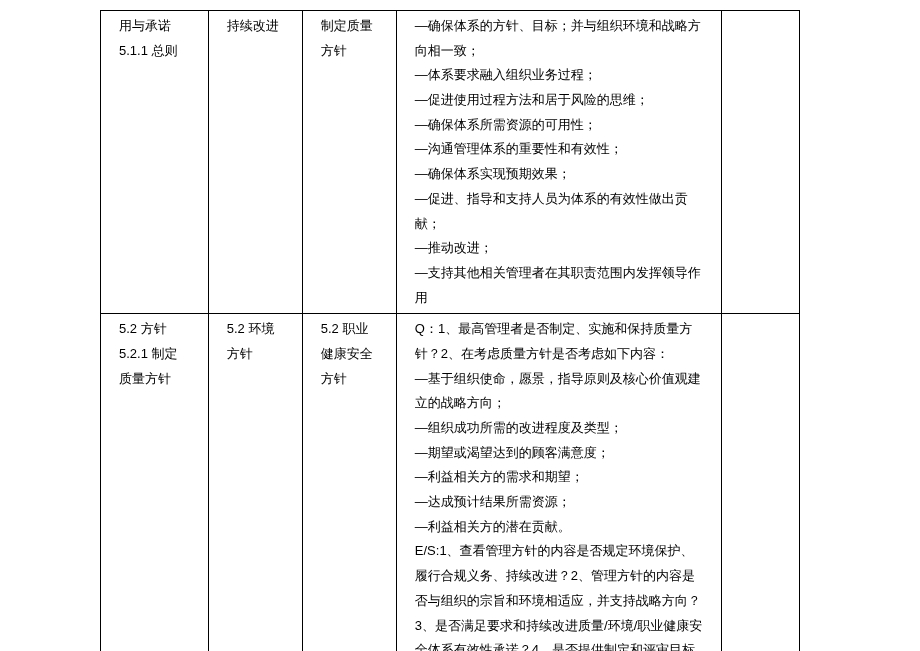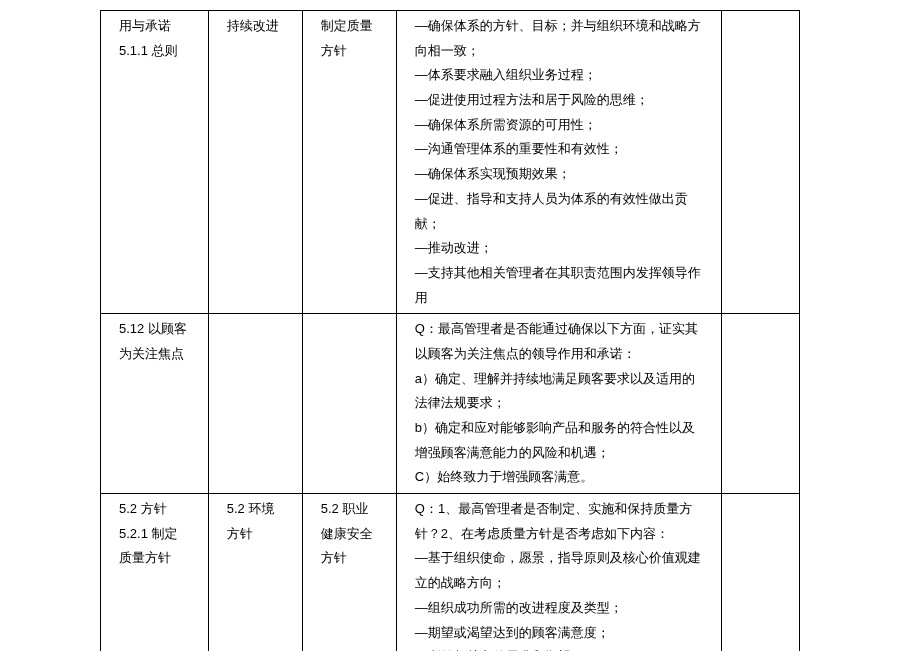--- a/index.html
+++ b/index.html
@@ -34,27 +34,20 @@
 <table>
   <tbody>
       <tr>
     <td class="col1">用与承诺<br>5.1.1 总则</td>
     <td class="col2">持续改进</td>
     <td class="col3">制定质量方针</td>
     <td class="col4">—确保体系的方针、目标；并与组织环境和战略方向相一致；<br>—体系要求融入组织业务过程；<br>—促进使用过程方法和居于风险的思维；<br>—确保体系所需资源的可用性；<br>—沟通管理体系的重要性和有效性；<br>—确保体系实现预期效果；<br>—促进、指导和支持人员为体系的有效性做出贡献；<br>—推动改进；<br>—支持其他相关管理者在其职责范围内发挥领导作用</td>
     <td class="col5"></td>
   </tr>
   <tr>
-    <td class="col1">5.12 以顾客为关注焦点</td>
-    <td class="col2"></td>
-    <td class="col3"></td>
-    <td class="col4">Q：最高管理者是否能通过确保以下方面，证实其以顾客为关注焦点的领导作用和承诺：<br>a）确定、理解并持续地满足顾客要求以及适用的法律法规要求；<br>b）确定和应对能够影响产品和服务的符合性以及增强顾客满意能力的风险和机遇；<br>C）始终致力于增强顾客满意。</td>
-    <td class="col5"></td>
-  </tr>
-  <tr>
     <td class="col1">5.2 方针<br>5.2.1 制定质量方针</td>
     <td class="col2">5.2 环境方针</td>
     <td class="col3">5.2 职业健康安全方针</td>
     <td class="col4">Q：1、最高管理者是否制定、实施和保持质量方针？2、在考虑质量方针是否考虑如下内容：<br>—基于组织使命，愿景，指导原则及核心价值观建立的战略方向；<br>—组织成功所需的改进程度及类型；<br>—期望或渴望达到的顾客满意度；<br>—利益相关方的需求和期望；<br>—达成预计结果所需资源；<br>—利益相关方的潜在贡献。<br>E/S:1、查看管理方针的内容是否规定环境保护、履行合规义务、持续改进？2、管理方针的内容是否与组织的宗旨和环境相适应，并支持战略方向？3、是否满足要求和持续改进质量/环境/职业健康安全体系有效性承诺？4、是否提供制定和评审目标的框架？5、是否履行保护环境极其合规义务的承诺？</td>
     <td class="col5"></td>
   </tr>
 </tbody>
   </table>
 
 </body></html>

